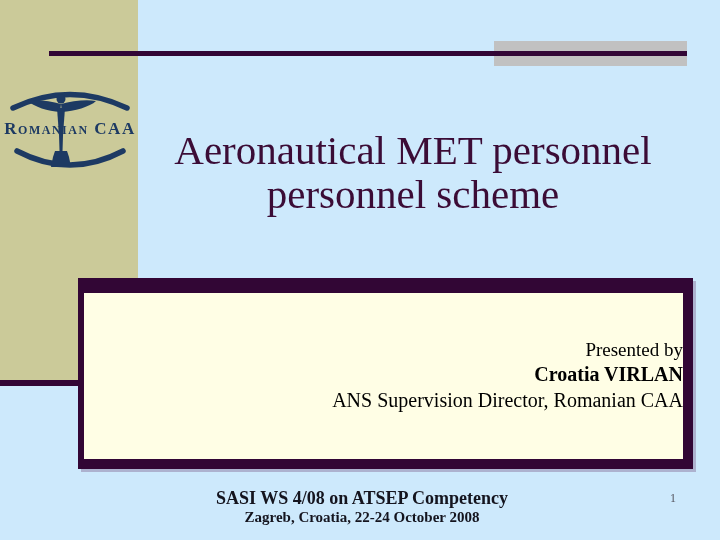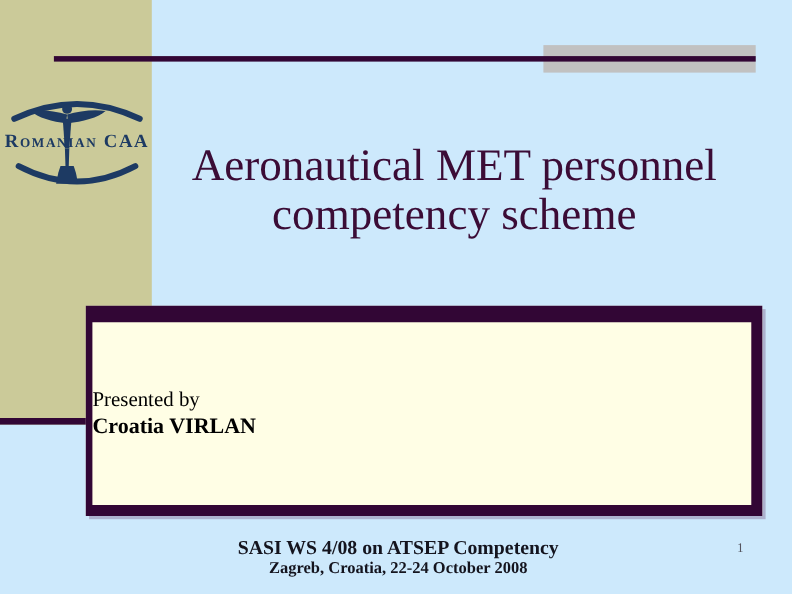--- a/index.html
+++ b/index.html
@@ -62,21 +62,21 @@
   .subtitle-box{
     position:absolute;left:78px;top:278px;
     width:615px;height:191px;
     box-sizing:border-box;
     background:var(--box-fill);
     border-style:solid;
     border-color:var(--accent-purple);
     border-width:15px 10px 10px 6px;
     box-shadow:3px 3px 0 rgba(125,95,140,0.4);
     display:flex;flex-direction:column;
-    justify-content:center;align-items:flex-start;
+    justify-content:center;align-items:flex-end;
     text-align:center;
     color:#000;
   }
   .presented-by{font-size:19px;line-height:24px;}
   .presenter{font-size:20px;line-height:25px;font-weight:700;}
   .role{font-size:20px;line-height:27px;}
   .footer{
     position:absolute;left:0;top:488px;width:724px;
     text-align:center;
     font-weight:700;
@@ -114,26 +114,27 @@
         <path d="M 57 28 L 65 28 L 63 55 L 59 55 Z"></path>
         <path d="M 59 55 L 63 55 L 62.5 71 L 59.5 71 Z"></path>
         <path d="M 55 71 L 67 71 L 69 77 L 71 87 L 51 87 L 53 77 Z"></path>
       </g>
     </svg>
     <div class="logo-text">Romanian CAA</div>
   </div>
 
   <h1 class="title">
     <span class="line">Aeronautical MET personnel</span>
-    <span class="line">competency scheme</span>
+    <span class="line">personnel scheme</span>
   </h1>
 
   <div class="subtitle-box">
     <div class="presented-by">Presented by</div>
     <div class="presenter">Croatia VIRLAN</div>
+    <div class="role">ANS Supervision Director, Romanian CAA</div>
   </div>
 
   <div class="footer">
     <div class="footer-1">SASI WS 4/08 on ATSEP Competency</div>
     <div class="footer-2">Zagreb, Croatia, 22-24 October 2008</div>
   </div>
 
   <div class="page-number">1</div>
 
 </div>

